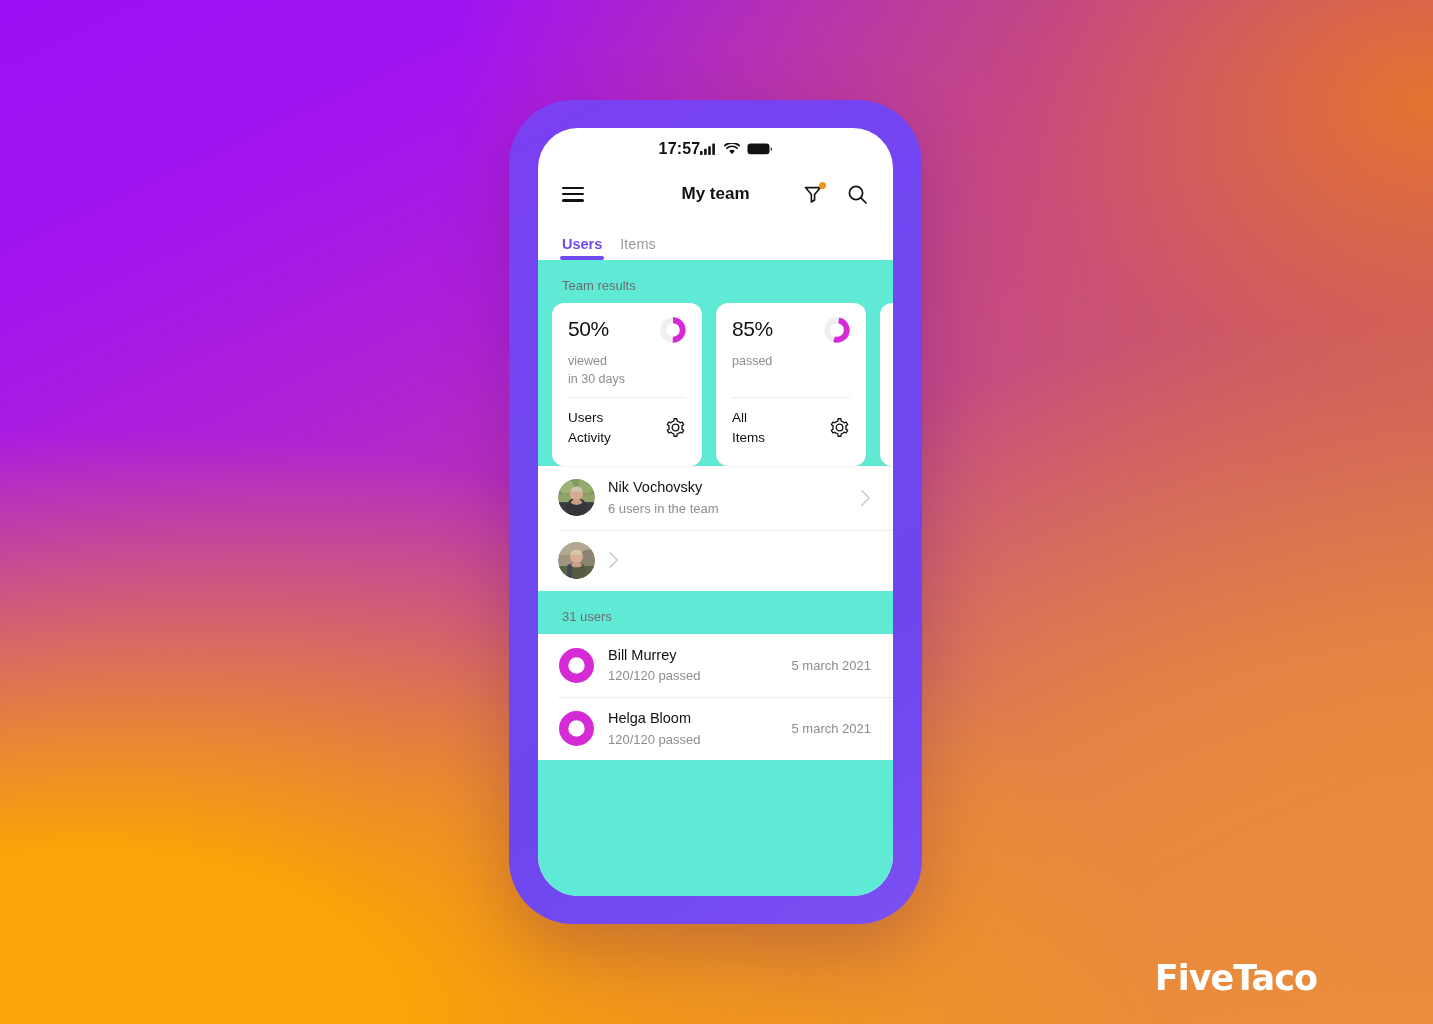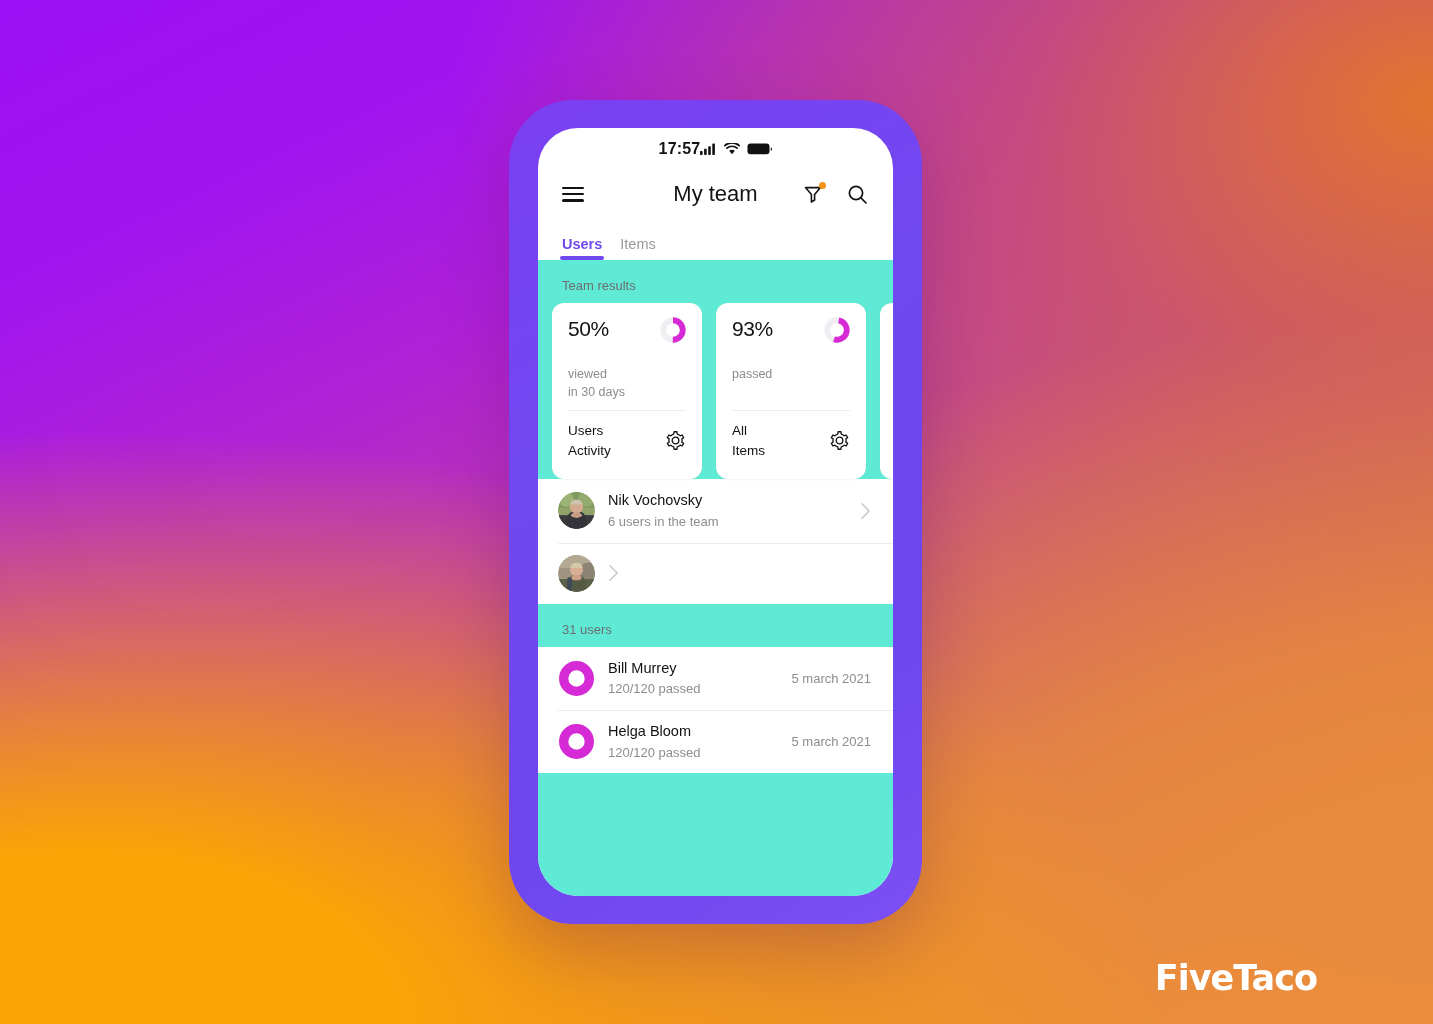--- a/index.html
+++ b/index.html
@@ -37,21 +37,21 @@
   .status-icons{display:flex;align-items:center;gap:7px;}
   
   .navbar{
     height:48px;display:flex;align-items:center;padding:0 24px;box-sizing:border-box;
     position:relative;
   }
   .hamburger{width:22px;height:15px;display:flex;flex-direction:column;justify-content:space-between;cursor:pointer;}
   .hamburger span{display:block;height:2.2px;background:#111;border-radius:2px;}
   .nav-title{
     position:absolute;left:0;right:0;text-align:center;
-    font-size:22px;font-weight:400;color:#121212;pointer-events:none;
+    font-size:17px;font-weight:700;color:#121212;pointer-events:none;
   }
   .nav-actions{margin-left:auto;display:flex;align-items:center;gap:20px;position:relative;z-index:2;}
   .icon-btn{width:24px;height:24px;display:flex;align-items:center;justify-content:center;cursor:pointer;position:relative;}
   .badge-dot{
     position:absolute;top:0px;right:-1px;width:7px;height:7px;border-radius:50%;
     background:#f59314;
   }
   
   .tabs{display:flex;align-items:flex-end;gap:18px;padding:6px 24px 0 24px;height:42px;box-sizing:border-box;}
   .tab{
@@ -70,21 +70,21 @@
   
   .cards-row{display:flex;gap:14px;padding:0 0 0 14px;}
   .stat-card{
     background:#fff;border-radius:12px;width:150px;min-width:150px;box-sizing:border-box;
     padding:14px 16px 19px 16px;
     box-shadow:0 1px 2px rgba(0,0,0,0.05);
   }
   .stat-top{display:flex;align-items:flex-start;justify-content:space-between;}
   .stat-pct{font-size:21px;font-weight:400;color:#121212;letter-spacing:-.4px;line-height:1.1;}
   .donut{width:26px;height:26px;flex:0 0 26px;}
-  .stat-sub{font-size:12.5px;color:#8c8c92;margin-top:23px;line-height:1.42;min-height:36px;}
+  .stat-sub{font-size:12.5px;color:#8c8c92;margin-top:10px;line-height:1.42;min-height:36px;}
   .stat-div{height:1px;background:#ececec;margin:8px 0 0 0;}
   .stat-bottom{display:flex;align-items:center;justify-content:space-between;margin-top:10px;}
   .stat-name{font-size:13.5px;color:#121212;line-height:1.45;}
   .gear{width:21px;height:21px;flex:0 0 21px;cursor:pointer;}
   
   .list{background:#fff;}
   .list-row{
     display:flex;align-items:center;gap:13px;padding:12px 22px 12px 20px;
     position:relative;cursor:pointer;
   }
@@ -188,21 +188,21 @@
             </div>
             <svg class="gear" viewBox="0 0 24 24">
               <path d="M12 8.2a3.8 3.8 0 1 0 0 7.6 3.8 3.8 0 0 0 0-7.6z" fill="none" stroke="#111" stroke-width="1.5"></path>
               <path d="M19.3 13.9a7.7 7.7 0 0 0 0-3.8l2-1.3-1.8-3.1-2.2.9a7.7 7.7 0 0 0-3.3-1.9L13.6 2h-3.2l-.4 2.7a7.7 7.7 0 0 0-3.3 1.9l-2.2-.9L2.7 8.8l2 1.3a7.7 7.7 0 0 0 0 3.8l-2 1.3 1.8 3.1 2.2-.9a7.7 7.7 0 0 0 3.3 1.9l.4 2.7h3.2l.4-2.7a7.7 7.7 0 0 0 3.3-1.9l2.2.9 1.8-3.1z" fill="none" stroke="#111" stroke-width="1.5" stroke-linejoin="round"></path>
             </svg>
           </div>
         </div>
 
         <div class="stat-card">
           <div class="stat-top">
-            <div class="stat-pct">93%</div>
+            <div class="stat-pct">85%</div>
             <svg class="donut" viewBox="0 0 36 36">
               <circle cx="18" cy="18" r="13.5" fill="none" stroke="#f0eef2" stroke-width="8"></circle>
               <circle cx="18" cy="18" r="13.5" fill="none" stroke="#d52ad5" stroke-width="8" stroke-dasharray="44 84.8" stroke-dashoffset="0" transform="rotate(-80 18 18)"></circle>
             </svg>
           </div>
           <div class="stat-sub">
             <div>passed</div>
             <div></div>
           </div>
           <div class="stat-div"></div>

